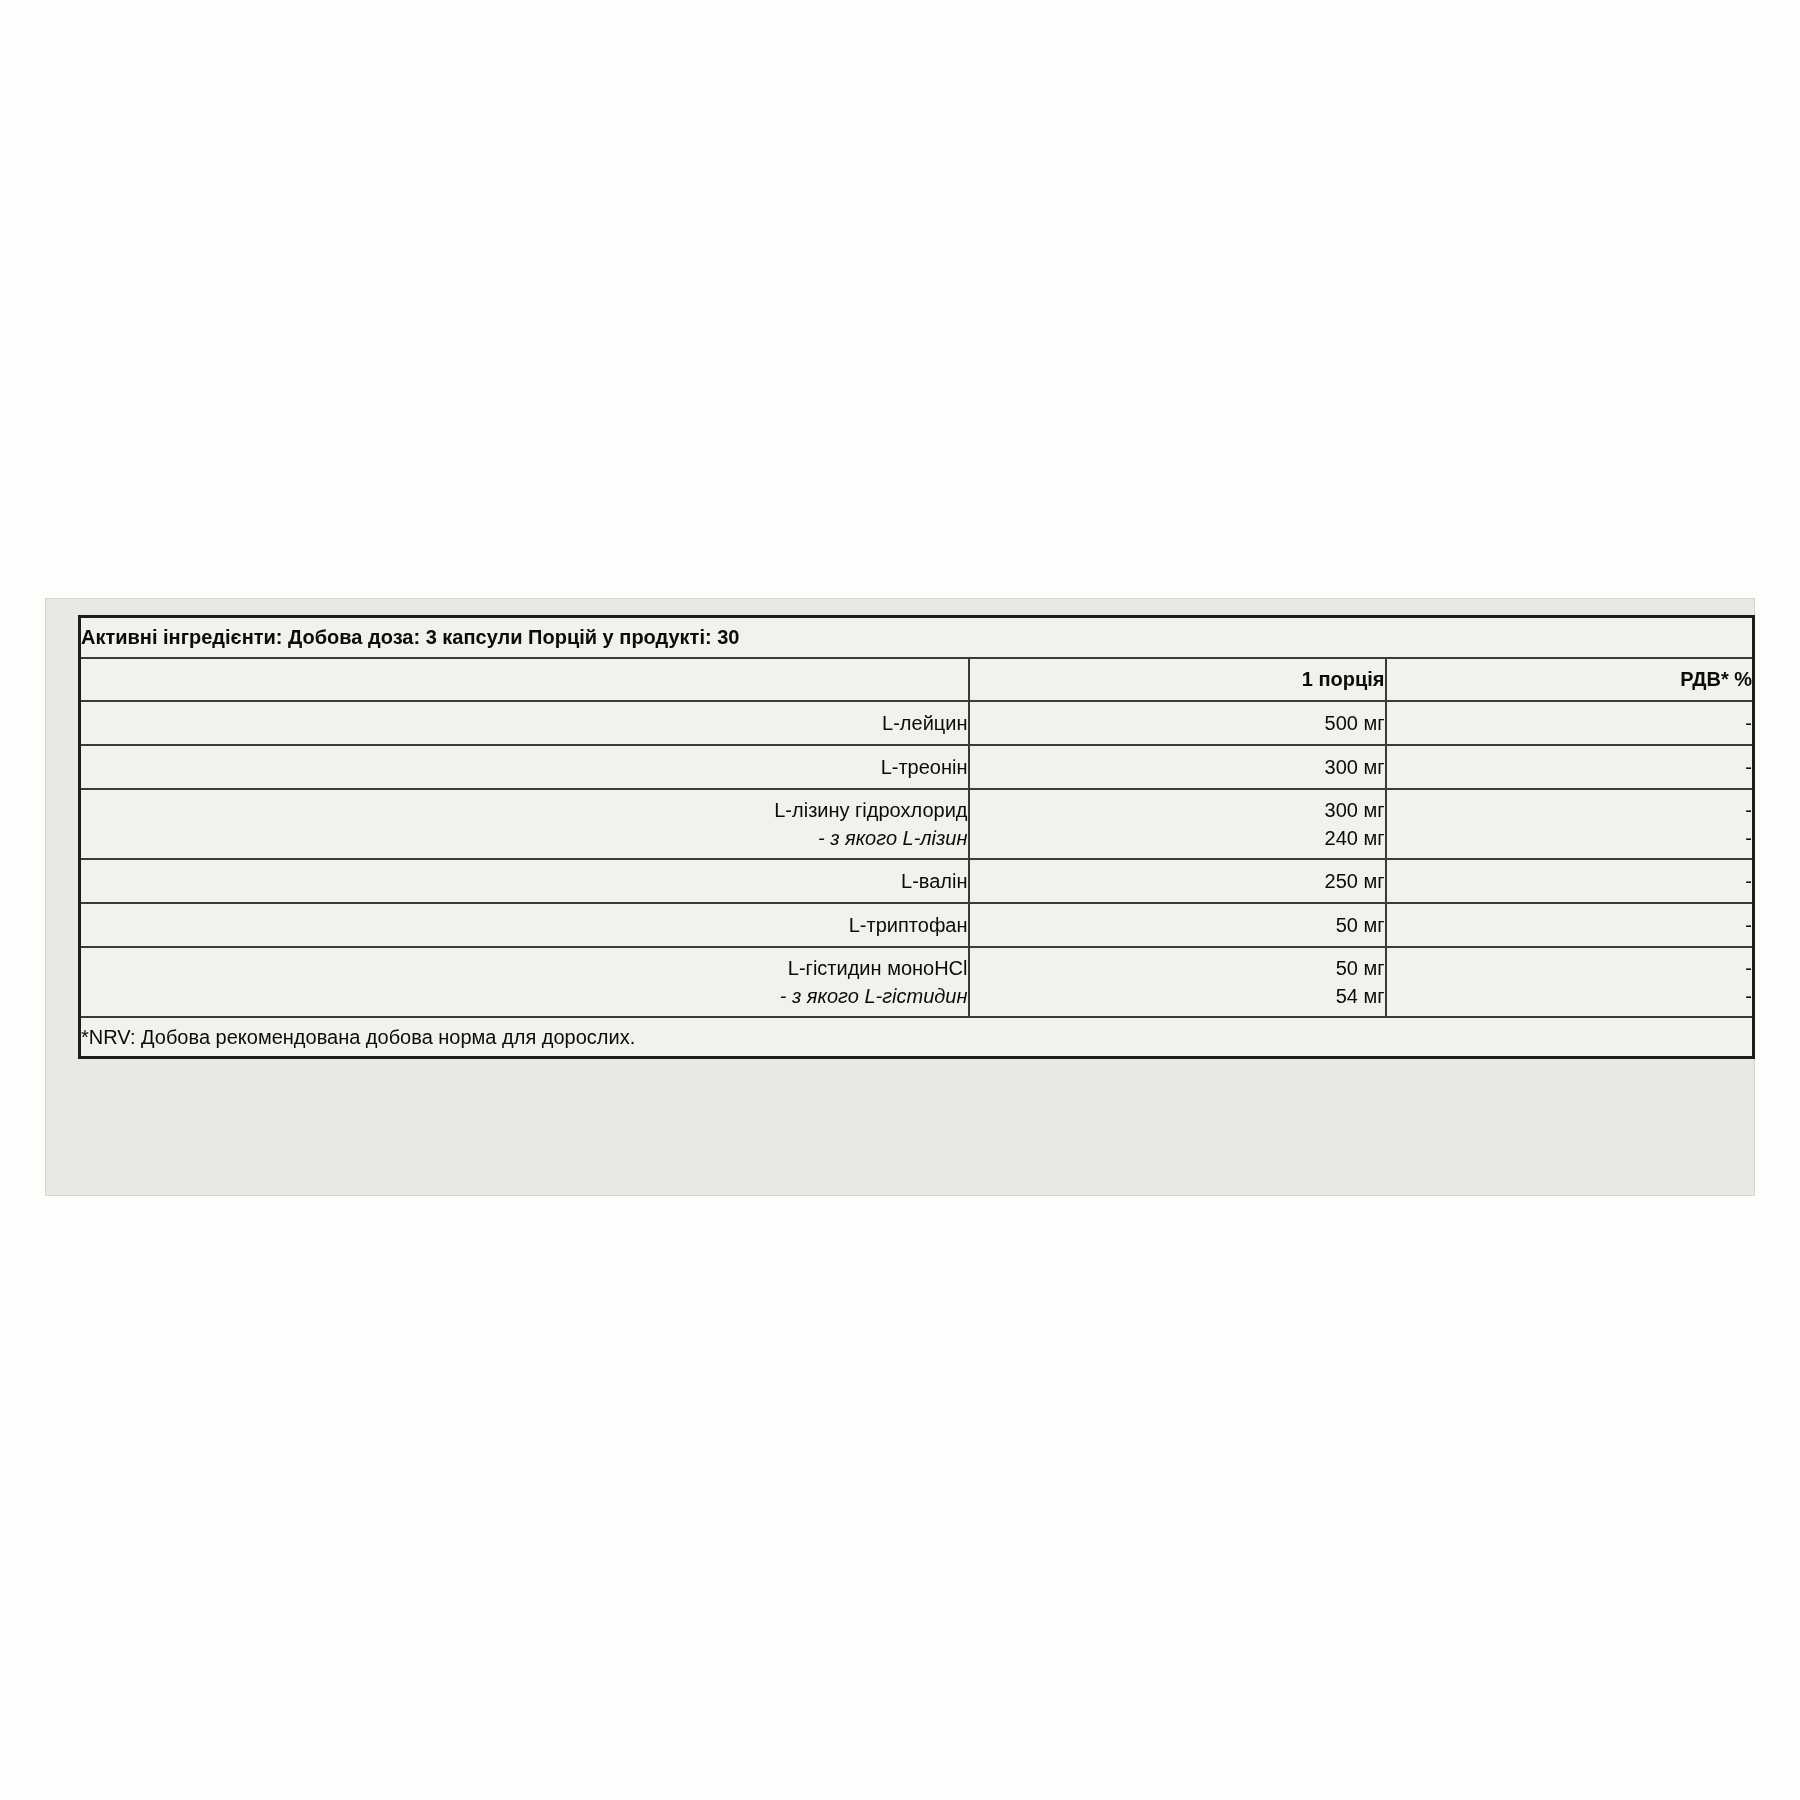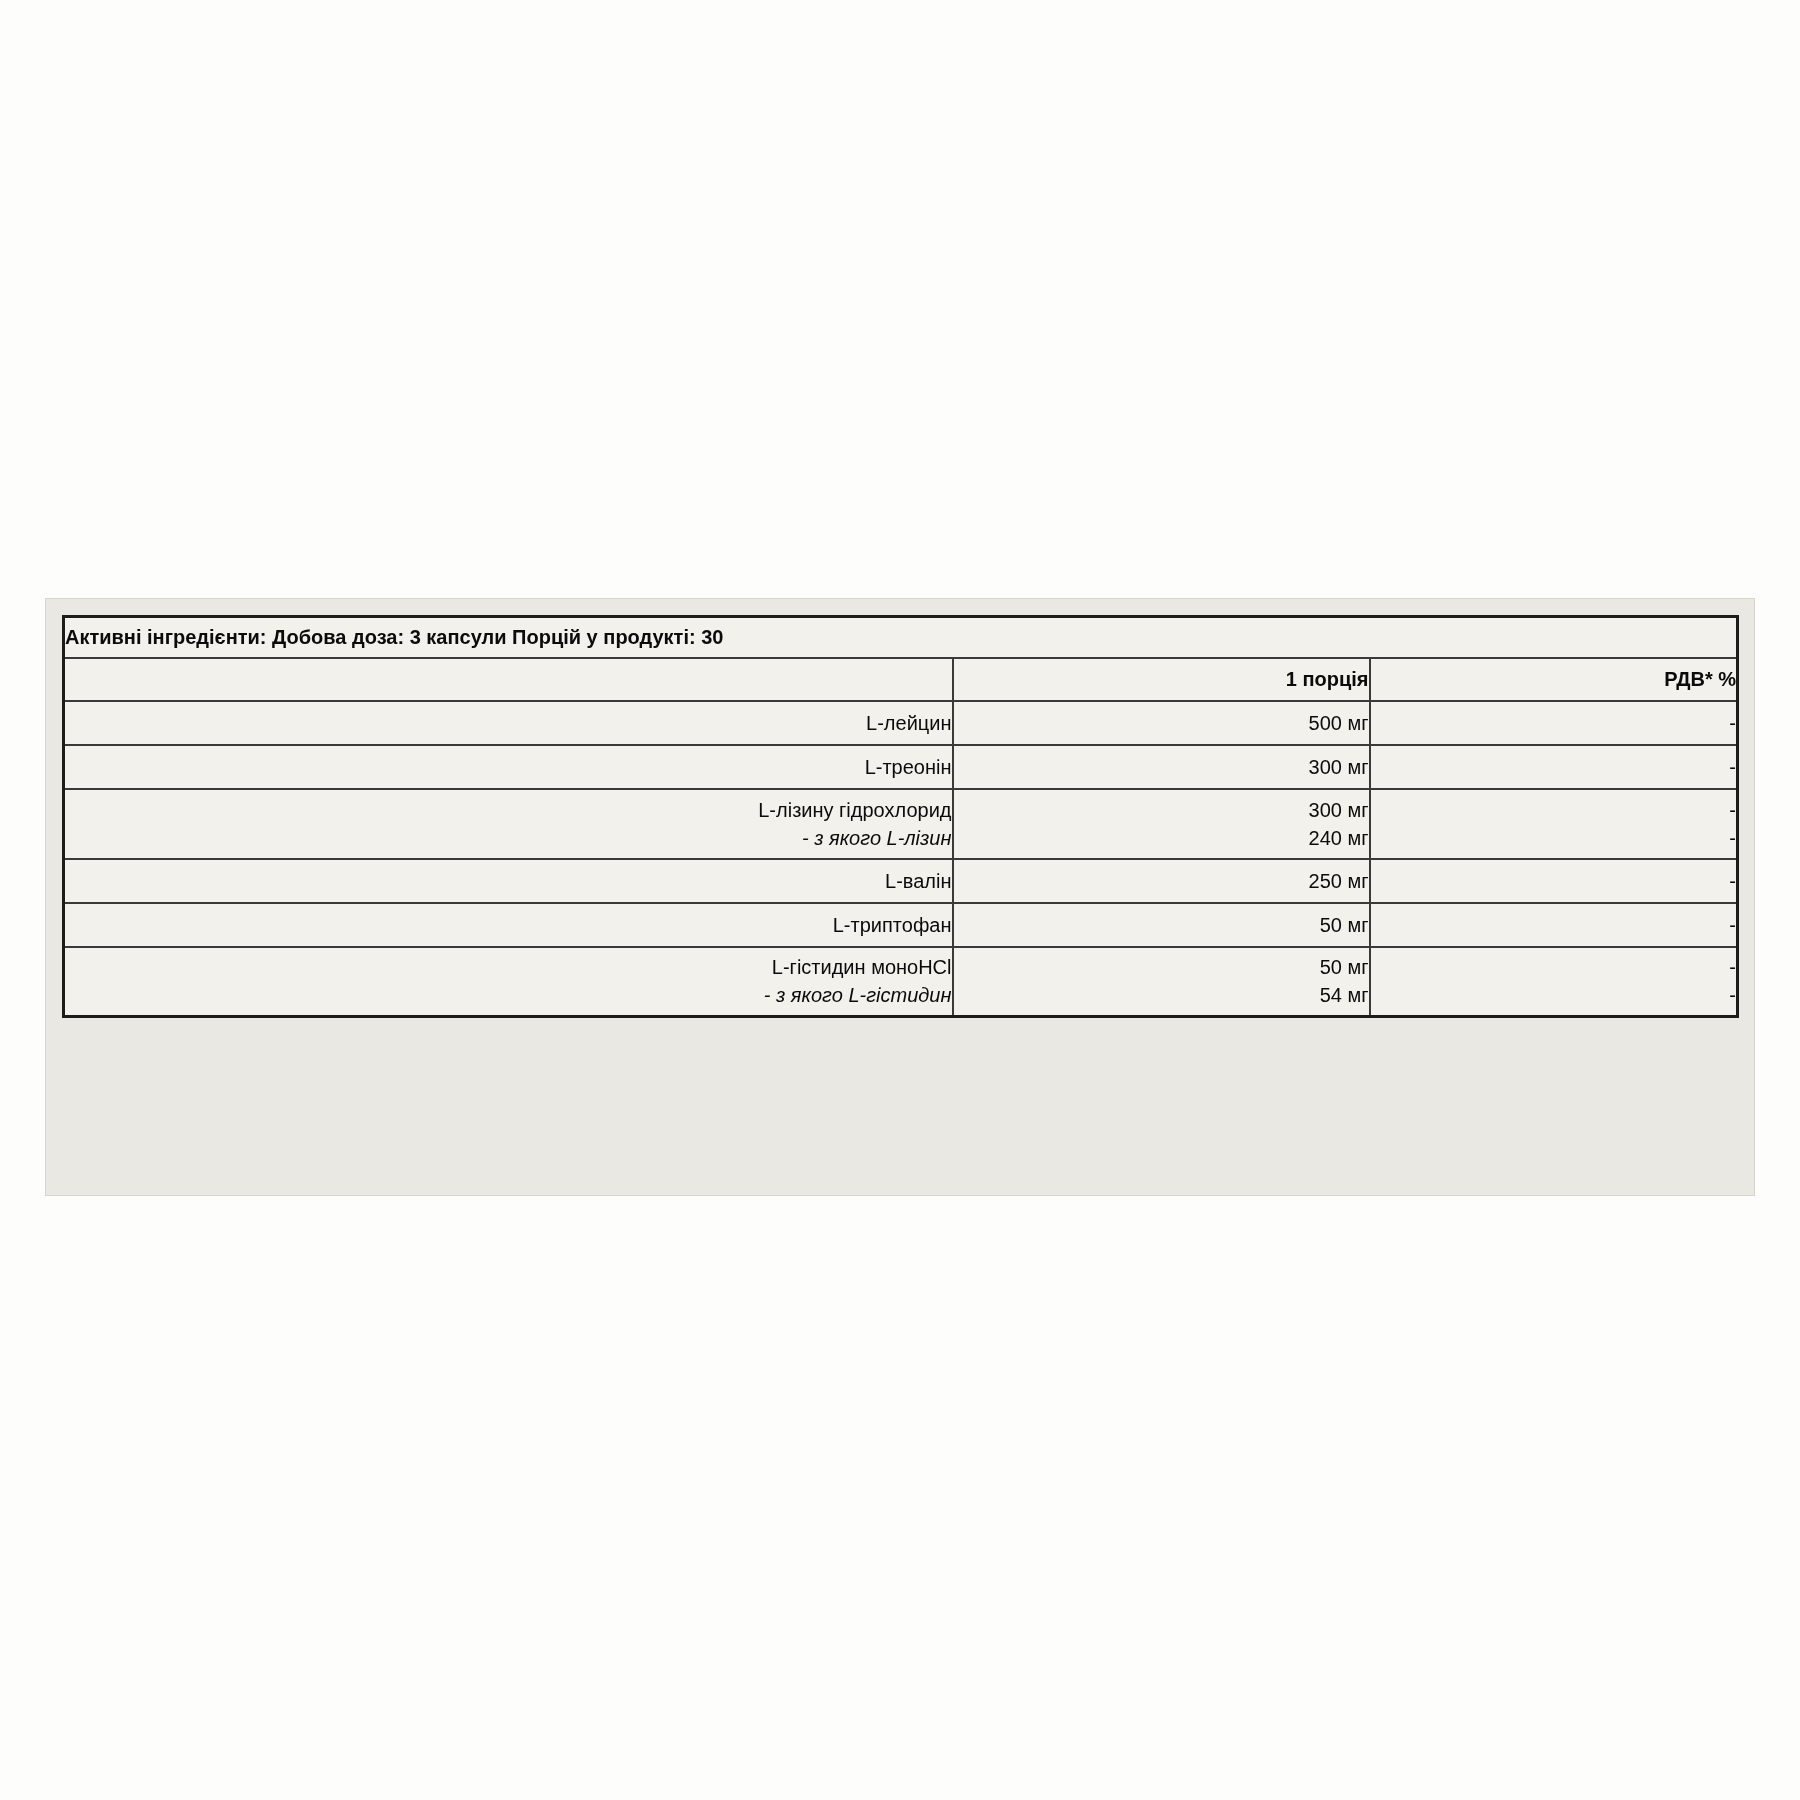--- a/index.html
+++ b/index.html
@@ -22,21 +22,21 @@
     position: relative;
   }
   .panel {
     position: absolute;
     left: 45px;
     top: 598px;
     width: 1710px;
     height: 598px;
     background: var(--panel-bg);
     border: 1px solid var(--panel-edge);
-    padding: 16px 16px 0 16px;
+    padding: 16px 16px 0 32px;
   }
   table.facts {
     table-layout: fixed;
     border-collapse: collapse;
     width: 1674px;
     background: var(--cell-bg);
     border: 3px solid var(--border-dark);
   }
   table.facts td {
     border: 2px solid var(--line);
@@ -135,15 +135,18 @@
           <div>50 мг</div>
           <div>54 мг</div>
         </td>
         <td class="num rdv">
           <div>-</div>
           <div>-</div>
         </td>
       </tr>
 
 
+      <tr class="foot-row">
+        <td colspan="3">*NRV: Добова рекомендована добова норма для дорослих.</td>
+      </tr>
     </tbody>
   </table>
 </div>
 
 </body></html>

